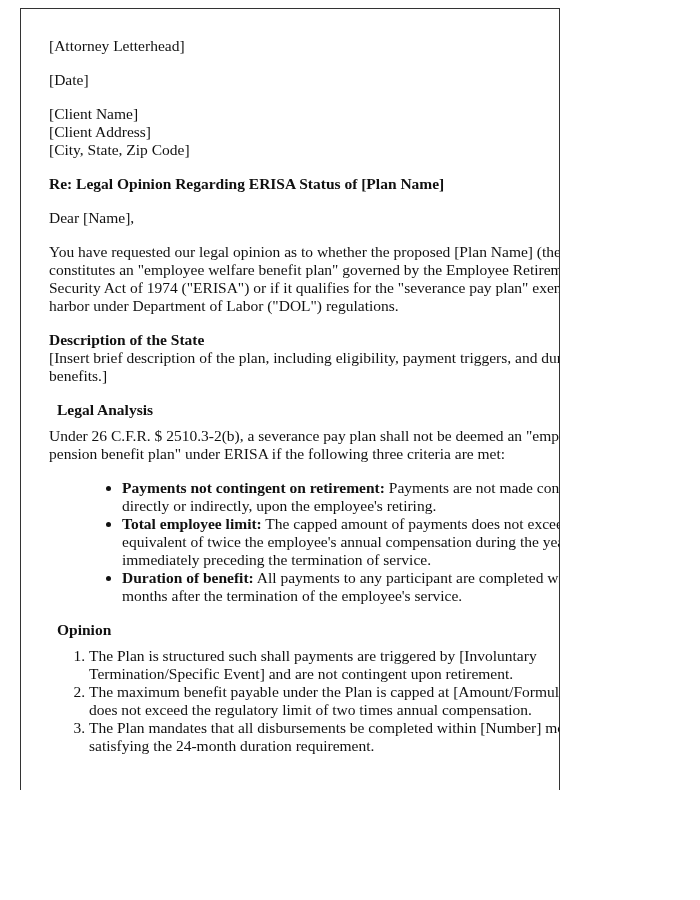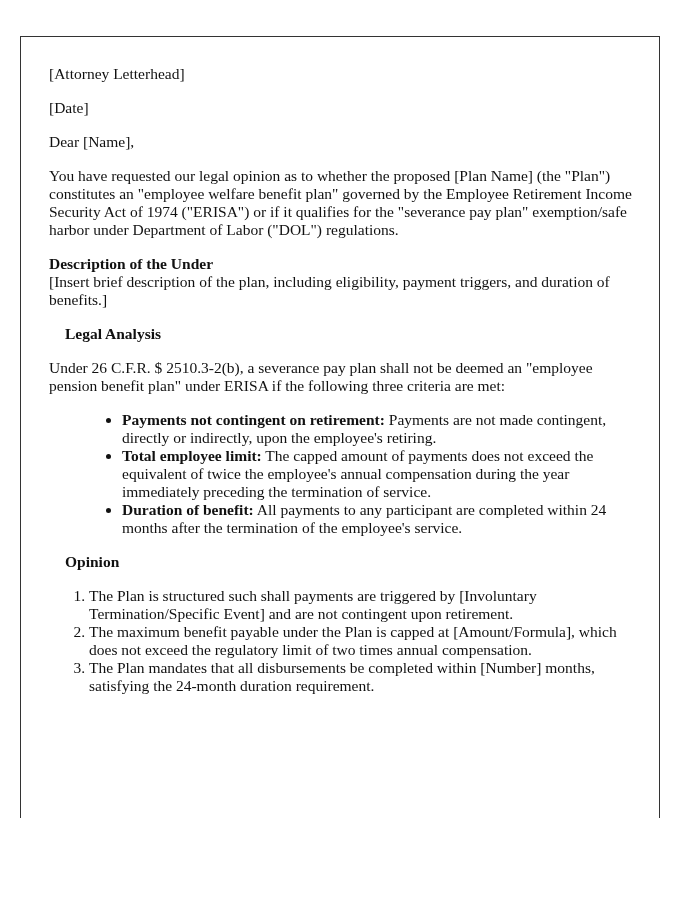--- a/index.html
+++ b/index.html
@@ -12,42 +12,42 @@
     }
     body {
       font-family: "Liberation Serif", "DejaVu Serif", serif;
       font-size: 15.5px;
       line-height: 18px;
       color: #111111;
     }
     .page {
       position: absolute;
       left: 20px;
-      top: 36px;
-      width: 640px;
+      top: 8px;
+      width: 540px;
       height: 782px;
       border: 1px solid #333333;
       border-bottom: none;
       box-sizing: border-box;
       overflow: hidden;
     }
     .content {
       position: absolute;
       left: 28px;
       top: 28px;
       width: 590px;
     }
     p {
       margin: 0 0 16px 0;
     }
     .block { margin: 0 0 16px 0; }
     .block div { margin: 0; }
     .heading {
       font-weight: bold;
-      margin: 16px;
+      margin: 8px;
     }
     .re-line {
       font-weight: bold;
       margin: 0 0 16px 0;
     }
     ul, ol {
       margin: 0 0 16px 0;
       padding-left: 40px;
     }
     li { margin: 0; }
@@ -57,28 +57,34 @@
 </head>
 <body>
 
 <div class="page">
   <div class="content">
 
     <p>[Attorney Letterhead]</p>
 
     <p>[Date]</p>
 
+    <div class="block">
+      <div>[Client Name]</div>
+      <div>[Client Address]</div>
+      <div>[City, State, Zip Code]</div>
+    </div>
 
+    <p class="re-line">Re: Legal Opinion Regarding ERISA Status of [Plan Name]</p>
 
     <p>Dear [Name],</p>
 
     <p>You have requested our legal opinion as to whether the proposed [Plan Name] (the "Plan") constitutes an "employee welfare benefit plan" governed by the Employee Retirement Income Security Act of 1974 ("ERISA") or if it qualifies for the "severance pay plan" exemption/safe harbor under Department of Labor ("DOL") regulations.</p>
 
     <div class="block">
-      <div class="heading">Description of the Under</div>
+      <div class="heading">Description of the State</div>
       <div>[Insert brief description of the plan, including eligibility, payment triggers, and duration of benefits.]</div>
     </div>
 
     <div>
       <div class="heading">Legal Analysis</div>
       <p>Under 26 C.F.R. $ 2510.3-2(b), a severance pay plan shall not be deemed an "employee pension benefit plan" under ERISA if the following three criteria are met:</p>
       <ul>
         <li><span class="bold">Payments not contingent on retirement:</span><span> Payments are not made contingent, directly or indirectly, upon the employee's retiring.</span></li>
         <li><span class="bold">Total employee limit:</span><span> The capped amount of payments does not exceed the equivalent of twice the employee's annual compensation during the year immediately preceding the termination of service.</span></li>
         <li><span class="bold">Duration of benefit:</span><span> All payments to any participant are completed within 24 months after the termination of the employee's service.</span></li>

